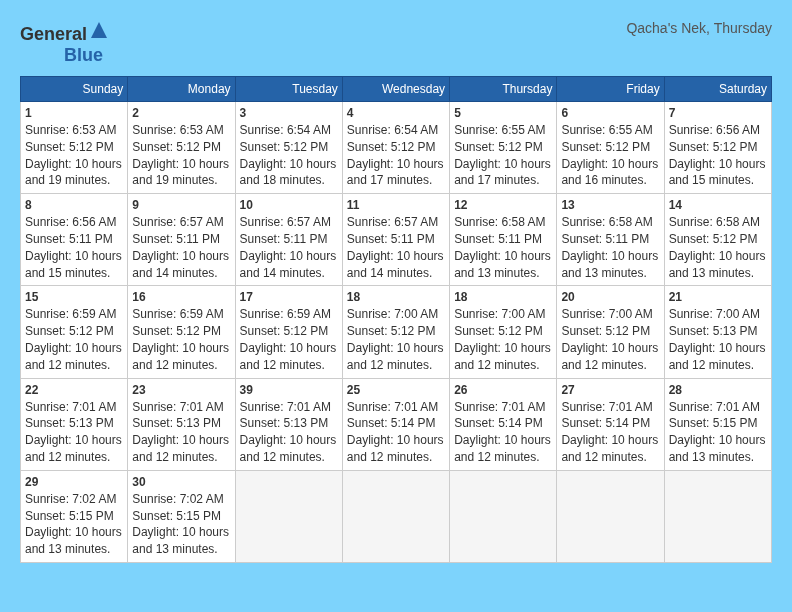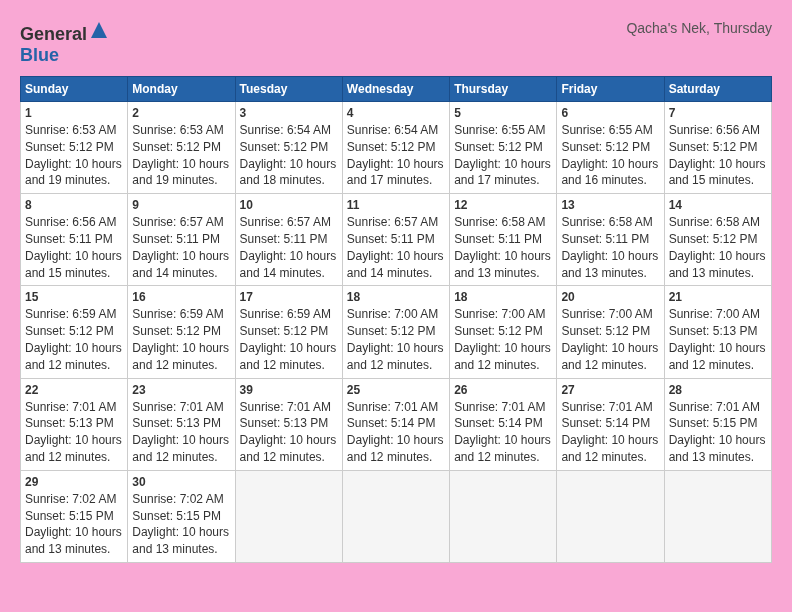--- a/index.html
+++ b/index.html
@@ -7,41 +7,42 @@
       font-family: Arial, sans-serif;
       background: #fff;
       width: 792px;
       height: 612px;
       overflow: hidden;
     }
     .page {
       width: 792px;
       height: 612px;
       padding: 20px 20px 10px 20px;
-      background: #f9a8d4;
+      background: #7dd3fc;
     }
     .header-area {
       display: flex;
       justify-content: space-between;
       align-items: flex-start;
       margin-bottom: 10px;
     }
     .logo {
       display: flex;
       align-items: center;
     }
     .logo-text-general {
       font-size: 18px;
       font-weight: bold;
       color: #333;
     }
     .logo-text-blue {
       font-size: 18px;
       font-weight: bold;
       color: #2563a8;
+      margin-left: 44px;
     }
     .logo-icon {
       width: 20px;
       height: 20px;
       margin-left: 2px;
     }
     .title-area {
       text-align: right;
     }
     .month-title {
@@ -55,23 +56,23 @@
     }
     .calendar {
       width: 100%;
       border-collapse: collapse;
       font-size: 10px;
     }
     .calendar th {
       background: #2563a8;
       color: #fff;
       padding: 5px 4px;
-      text-align: left;
+      text-align: right;
       font-size: 12px;
-      font-weight: bold;
+      font-weight: normal;
       border: 1px solid #1a4d8a;
     }
     .calendar td {
       border: 1px solid #ccc;
       vertical-align: top;
       padding: 4px;
       width: 107px;
       height: 80px;
       background: #fff;
     }

